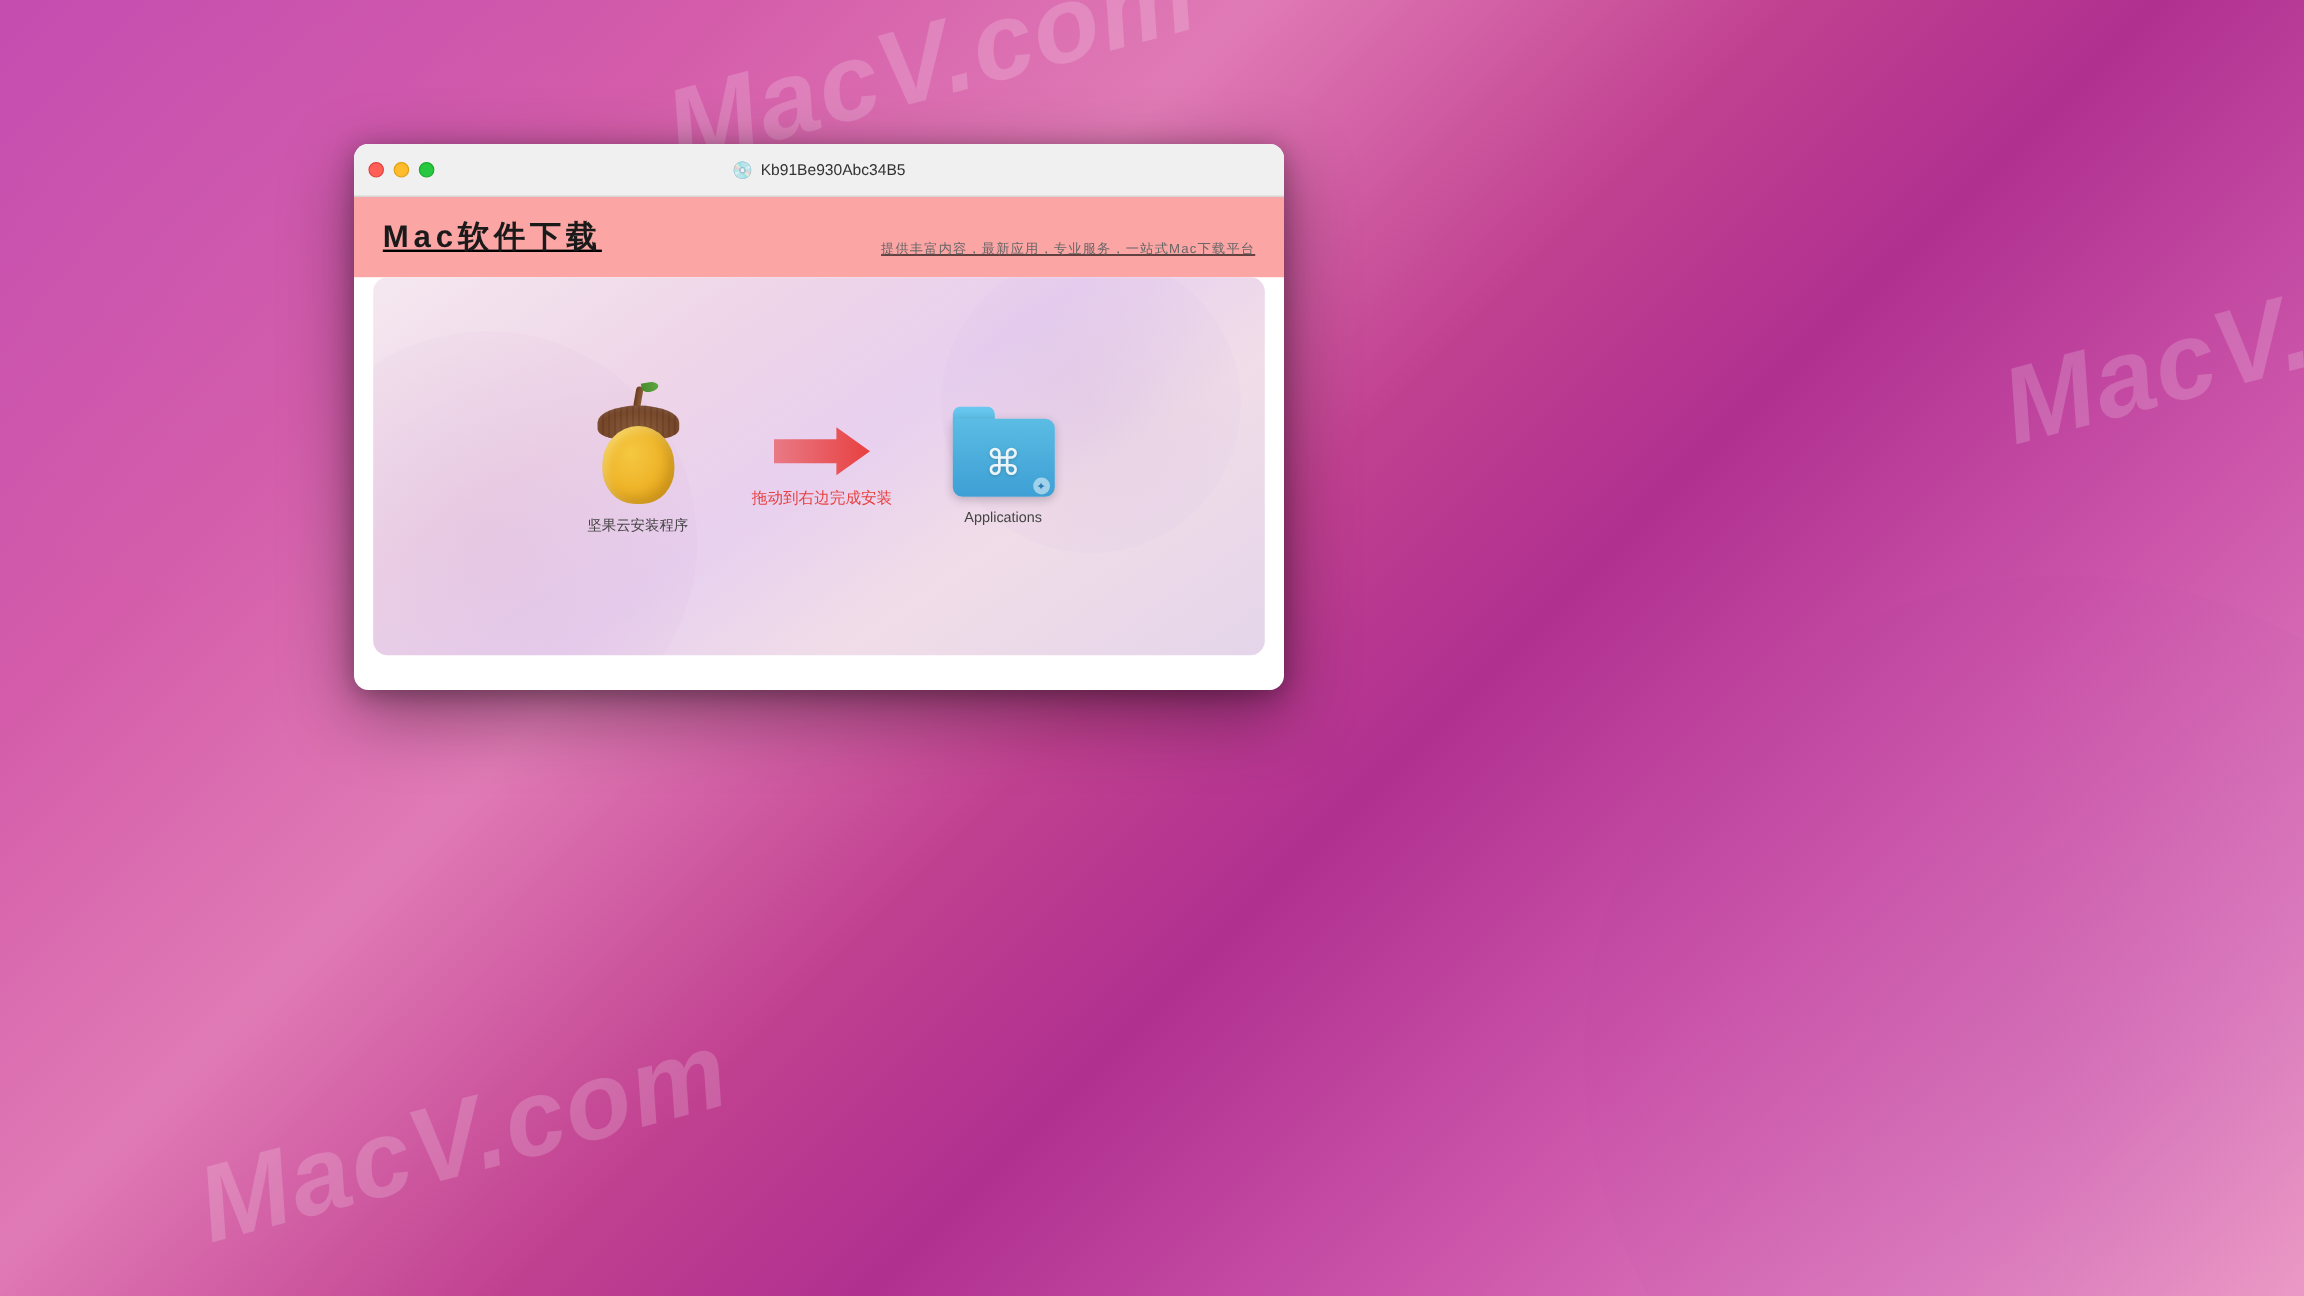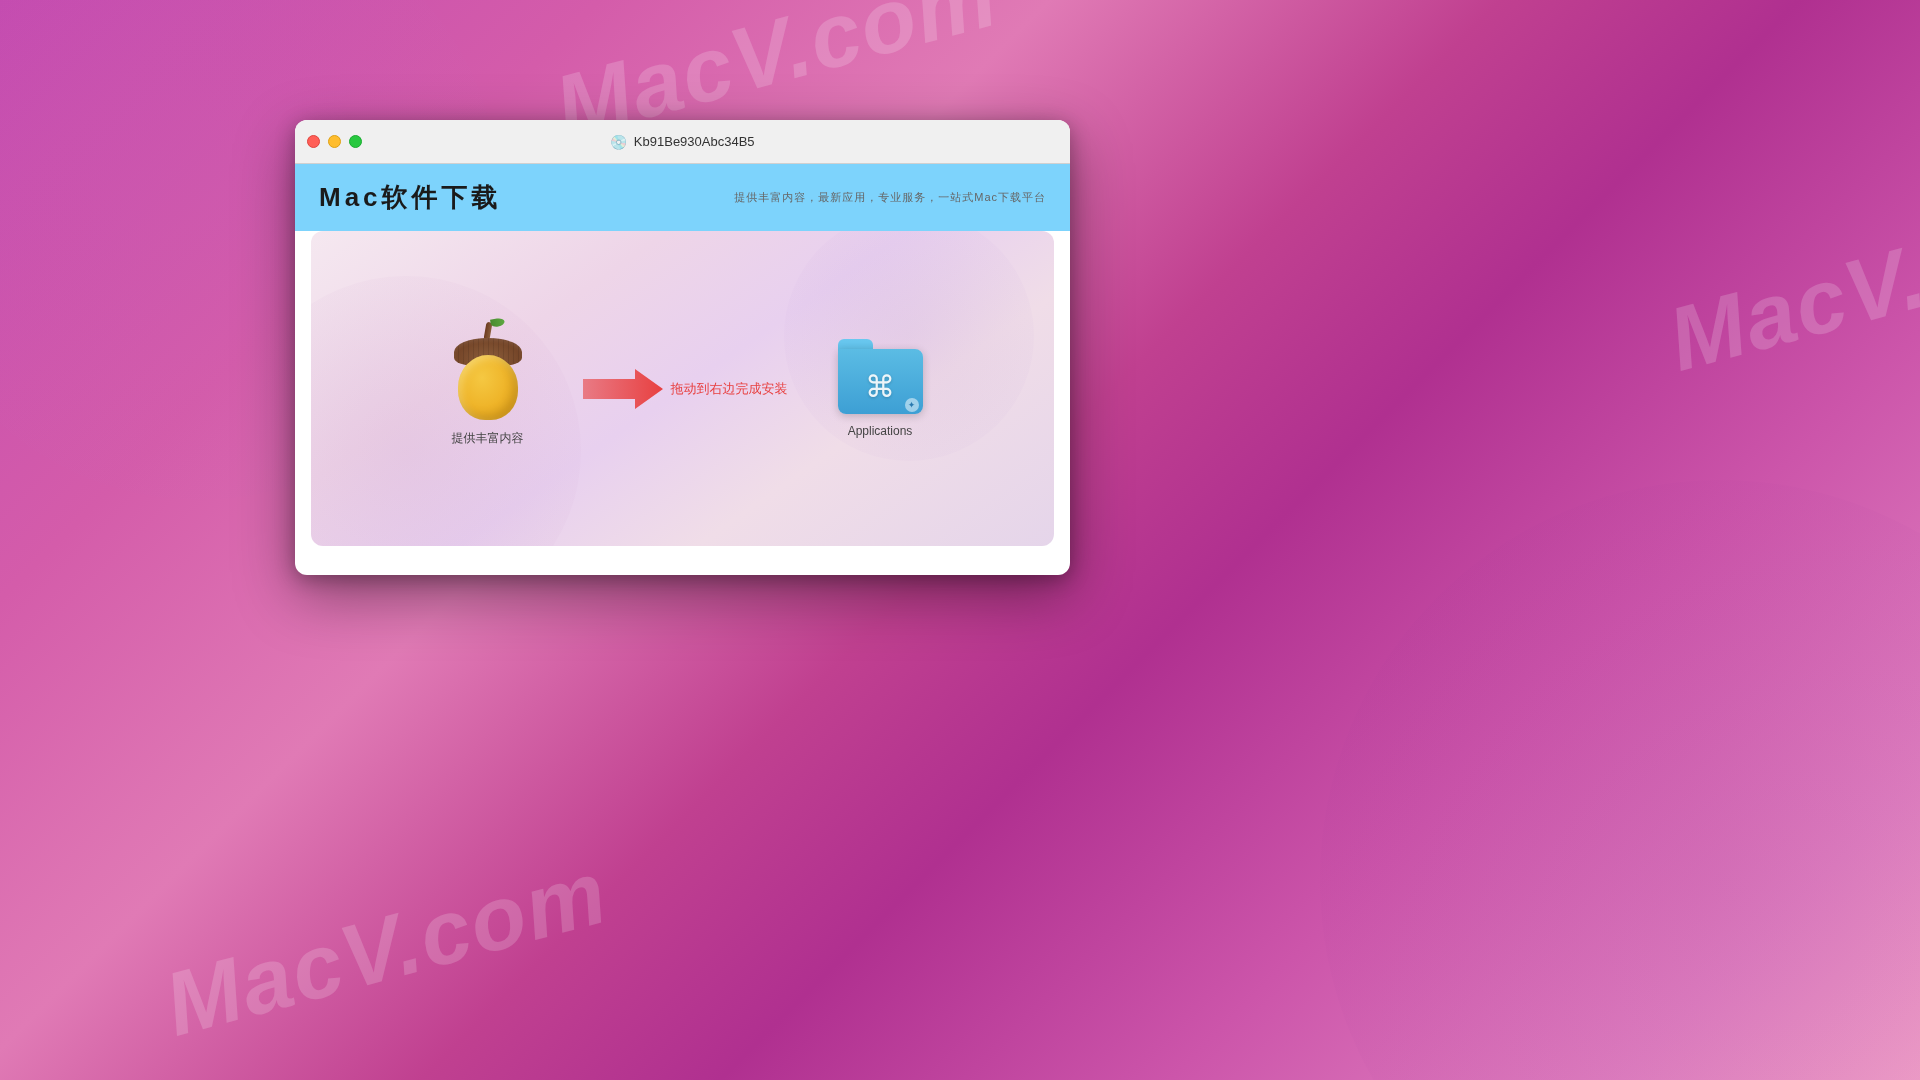--- a/index.html
+++ b/index.html
@@ -133,23 +133,24 @@
     }
 
     .disk-icon {
       font-size: 14px;
     }
 
     
     .window-header {
       padding: 16px 24px;
       display: flex;
-      align-items: center;
+      align-items: flex-end;
       justify-content: space-between;
-      background: #7dd3fc;
+      background: #fca5a5;
+      text-decoration: underline;
     }
 
     .app-title {
       font-size: 26px;
       font-weight: 600;
       color: #1a1a1a;
       letter-spacing: 4px;
     }
 
     .app-subtitle {
@@ -280,21 +281,21 @@
 
     .item-label {
       font-size: 12px;
       color: #444;
       text-align: center;
     }
 
     
     .arrow-container {
       display: flex;
-      flex-direction: row;
+      flex-direction: column;
       align-items: center;
       gap: 8px;
     }
 
     .arrow-svg {
       width: 80px;
       height: 44px;
     }
 
     .drag-text {
@@ -393,21 +394,21 @@
     <div class="dmg-bg-shape dmg-bg-2"></div>
 
     <div class="dmg-content">
 
       <div class="app-item">
         <div class="acorn-icon">
           <div class="acorn-stem"></div>
           <div class="acorn-cap"></div>
           <div class="acorn-body"></div>
         </div>
-        <span class="item-label">提供丰富内容</span>
+        <span class="item-label">坚果云安装程序</span>
       </div>
 
       <div class="arrow-container">
         <svg class="arrow-svg" viewBox="0 0 80 44" xmlns="http://www.w3.org/2000/svg">
           <defs>
             <linearGradient id="arrowGrad" x1="0%" y1="0%" x2="100%" y2="0%">
               <stop offset="0%" style="stop-color:#e84040;stop-opacity:0.6"></stop>
               <stop offset="100%" style="stop-color:#e84040;stop-opacity:1"></stop>
             </linearGradient>
           </defs>

